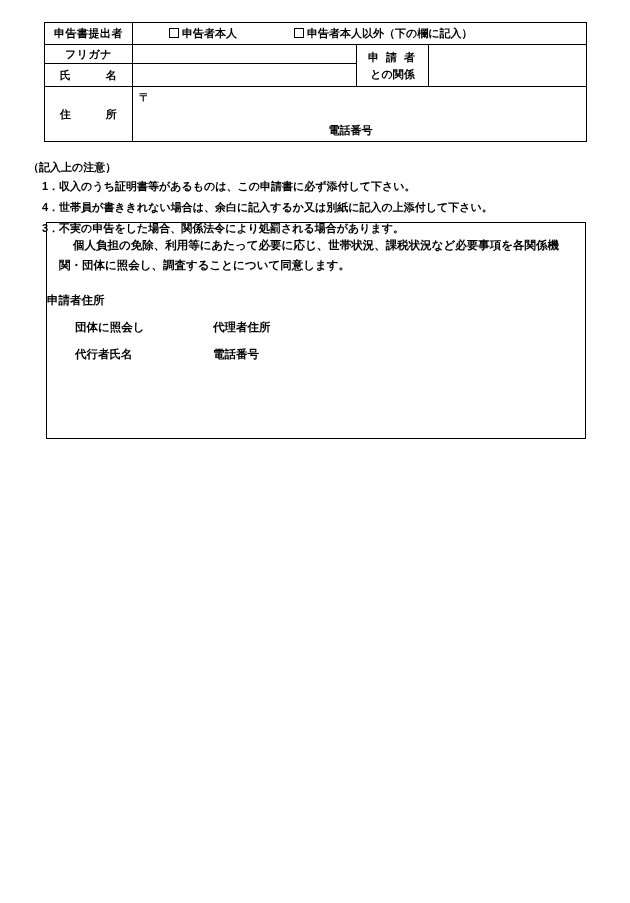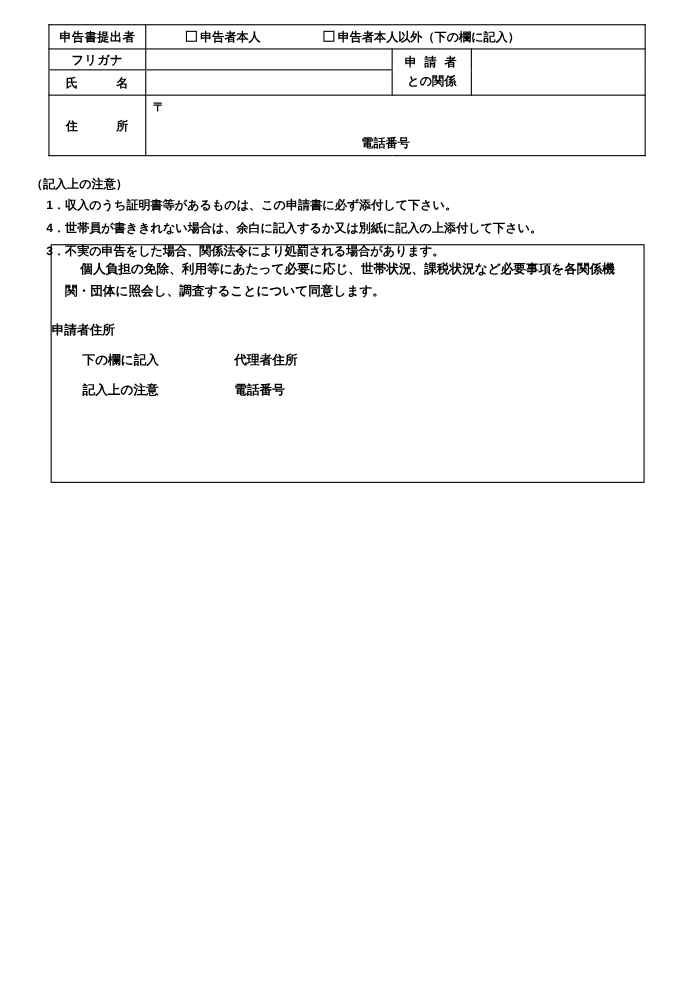--- a/index.html
+++ b/index.html
@@ -216,23 +216,23 @@
     <div class="note-item">3．不実の申告をした場合、関係法令により処罰される場合があります。</div>
   </div>
 
   <div class="consent-box">
     <div class="consent-text">個人負担の免除、利用等にあたって必要に応じ、世帯状況、課税状況など必要事項を各関係機関・団体に照会し、調査することについて同意します。</div>
     <div class="sign-grid">
       <div class="sign-row">
         <div class="sign-addr">申請者住所</div>
       </div>
       <div class="sign-row">
-        <div class="sign-name">下の欄に記入</div>
+        <div class="sign-name">団体に照会し</div>
         <div class="sign-addr">代理者住所</div>
       </div>
       <div class="sign-row">
-        <div class="sign-name">記入上の注意</div>
+        <div class="sign-name">代行者氏名</div>
         <div class="sign-addr">電話番号</div>
       </div>
     </div>
   </div>
 
 </div>
 
 </body></html>

